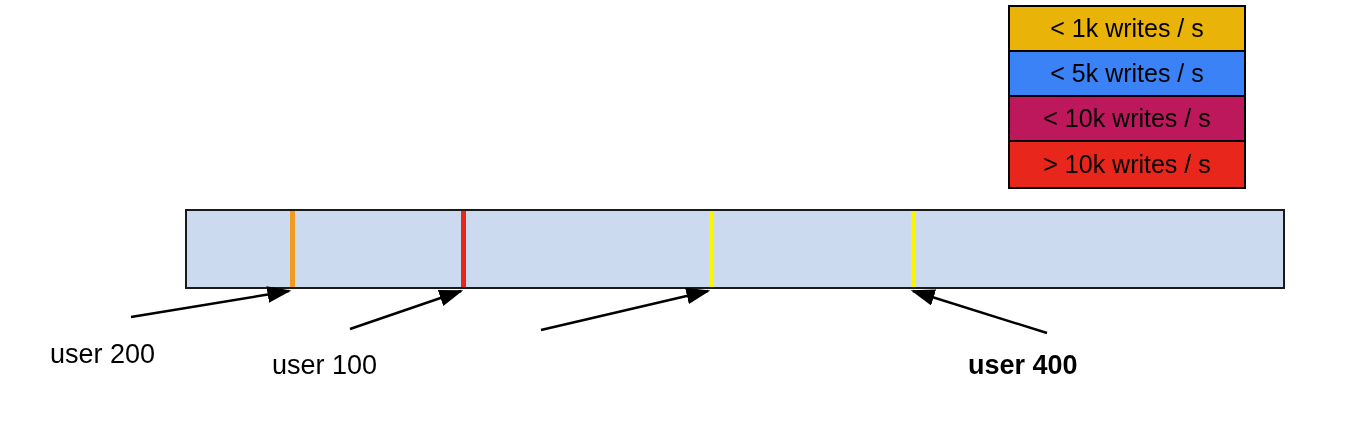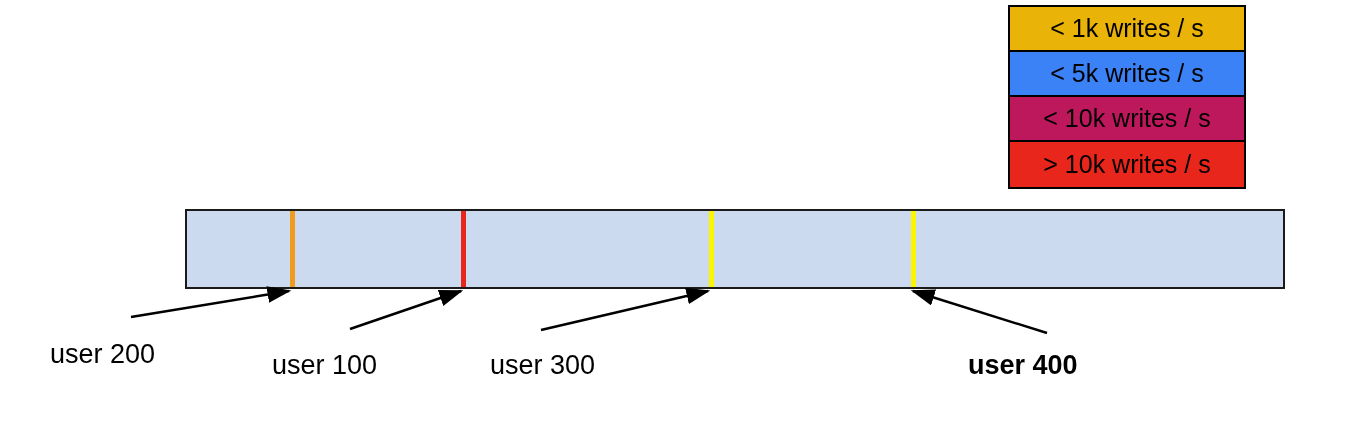--- a/index.html
+++ b/index.html
@@ -118,21 +118,20 @@
 
   <div class="bar" style="left: 185px; top: 209px; width: 1100px; height: 80px; background: rgb(204, 218, 239); border-color: rgb(26, 26, 26);">
     <div class="bar-marker" style="background: rgb(239, 155, 32); left: 103px;"></div>
     <div class="bar-marker" style="background: rgb(232, 38, 28); left: 274px;"></div>
     <div class="bar-marker" style="background: rgb(252, 245, 0); left: 522px;"></div>
     <div class="bar-marker" style="background: rgb(252, 245, 0); left: 724px;"></div>
   </div>
 
   <div class="callout-label" style="left: 50px; top: 339px;">user 200</div>
   <div class="callout-label" style="left: 272px; top: 350px;">user 100</div>
-  <div class="callout-label" style="left: 490px; top: 350px;">user 300</div>
   <div class="callout-label" style="left: 968px; top: 350px; font-weight: bold;">user 400</div>
 
   <svg class="arrows" viewBox="0 0 1350 422" width="1350" height="422" xmlns="http://www.w3.org/2000/svg">
     <defs>
       <marker id="arrowhead" markerWidth="10" markerHeight="7" refX="9" refY="3.5" orient="auto" markerUnits="strokeWidth">
         <polygon points="0 0, 10 3.5, 0 7" fill="#000000"></polygon>
       </marker>
     </defs>
     <line stroke="#000000" stroke-width="2.4" marker-end="url(#arrowhead)" x1="131" y1="317" x2="289" y2="291"></line>
     <line stroke="#000000" stroke-width="2.4" marker-end="url(#arrowhead)" x1="350" y1="329" x2="461" y2="291"></line>

